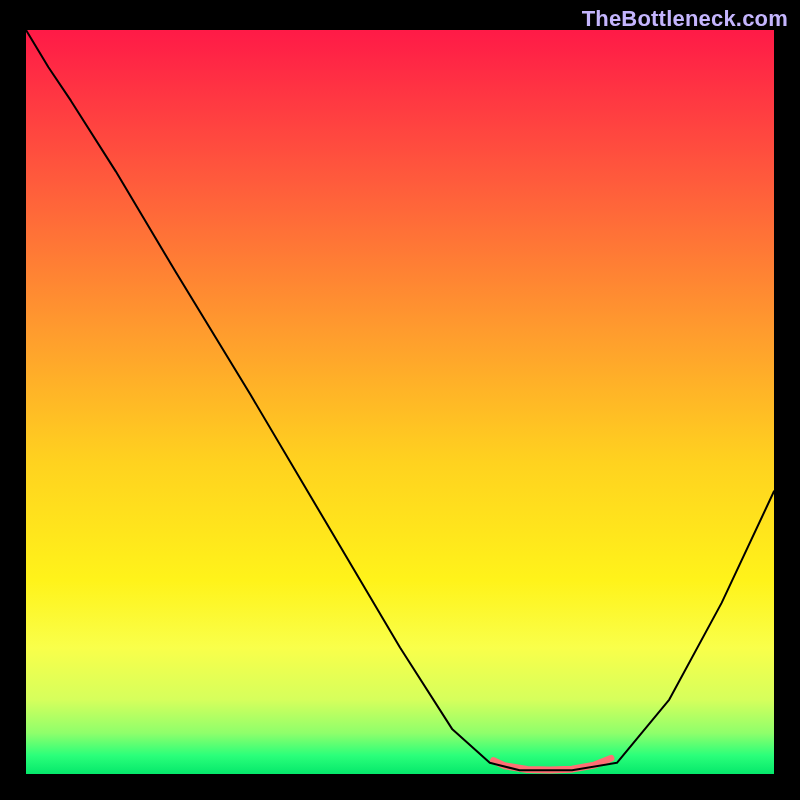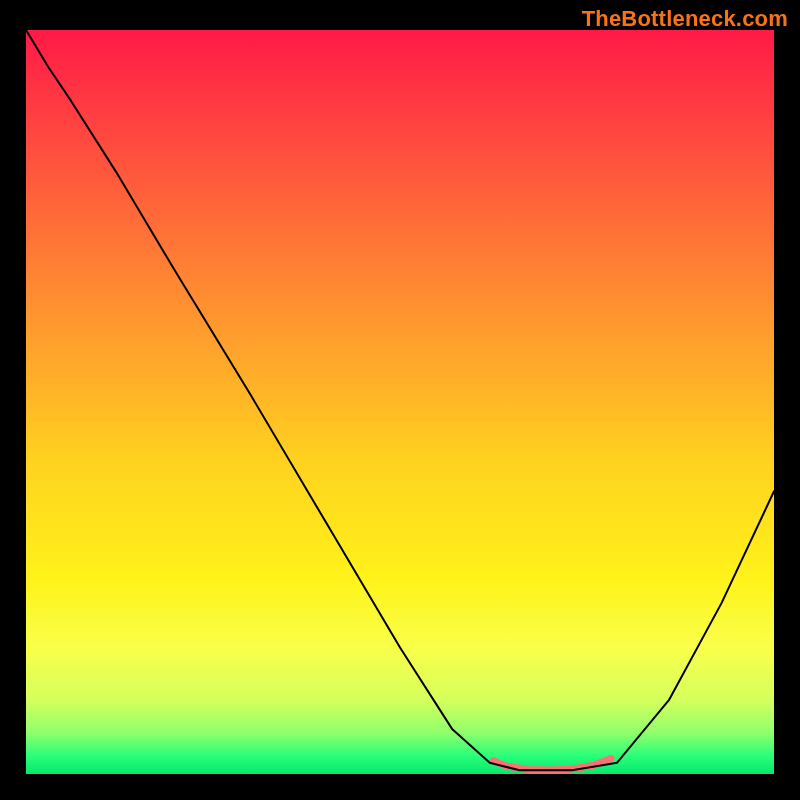--- a/index.html
+++ b/index.html
@@ -14,21 +14,21 @@
   .stage {
     position: relative;
     width: 800px;
     height: 800px;
     background: #000;
   }
   .watermark {
     position: absolute;
     top: 6px;
     right: 12px;
-    color: #f97316;
+    color: #c4b5fd;
     font-size: 22px;
     font-weight: 600;
     letter-spacing: 0.2px;
     z-index: 5;
   }
   svg.chart {
     position: absolute;
     inset: 0;
     width: 800px;
     height: 800px;

